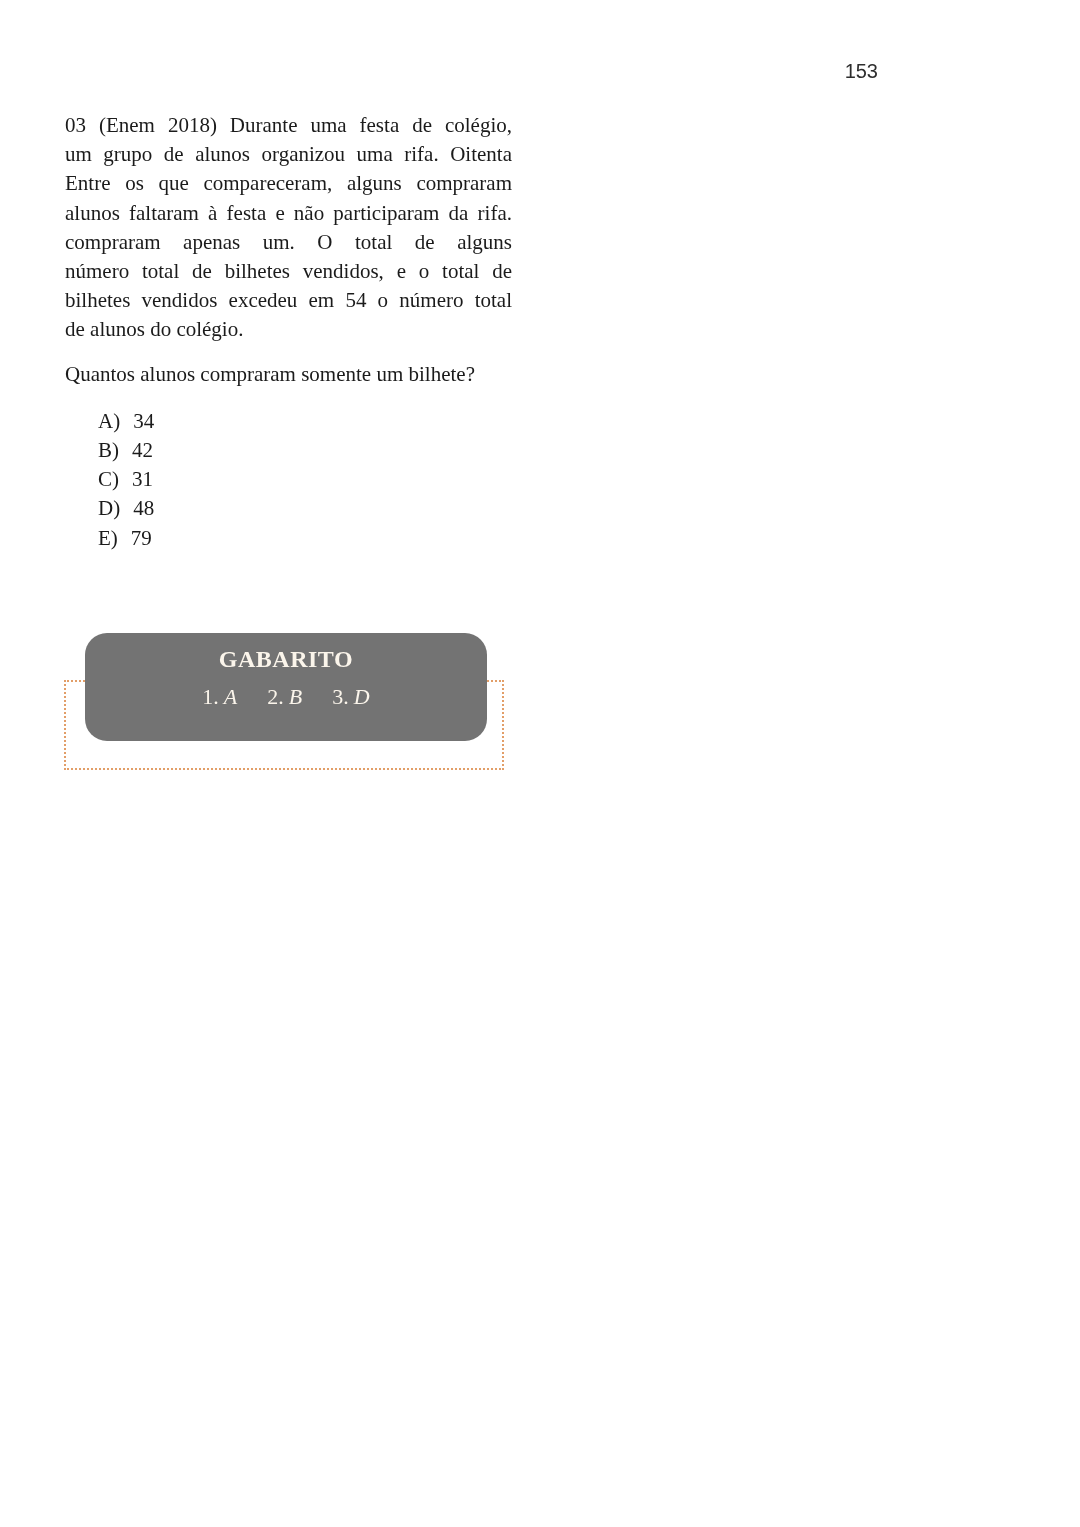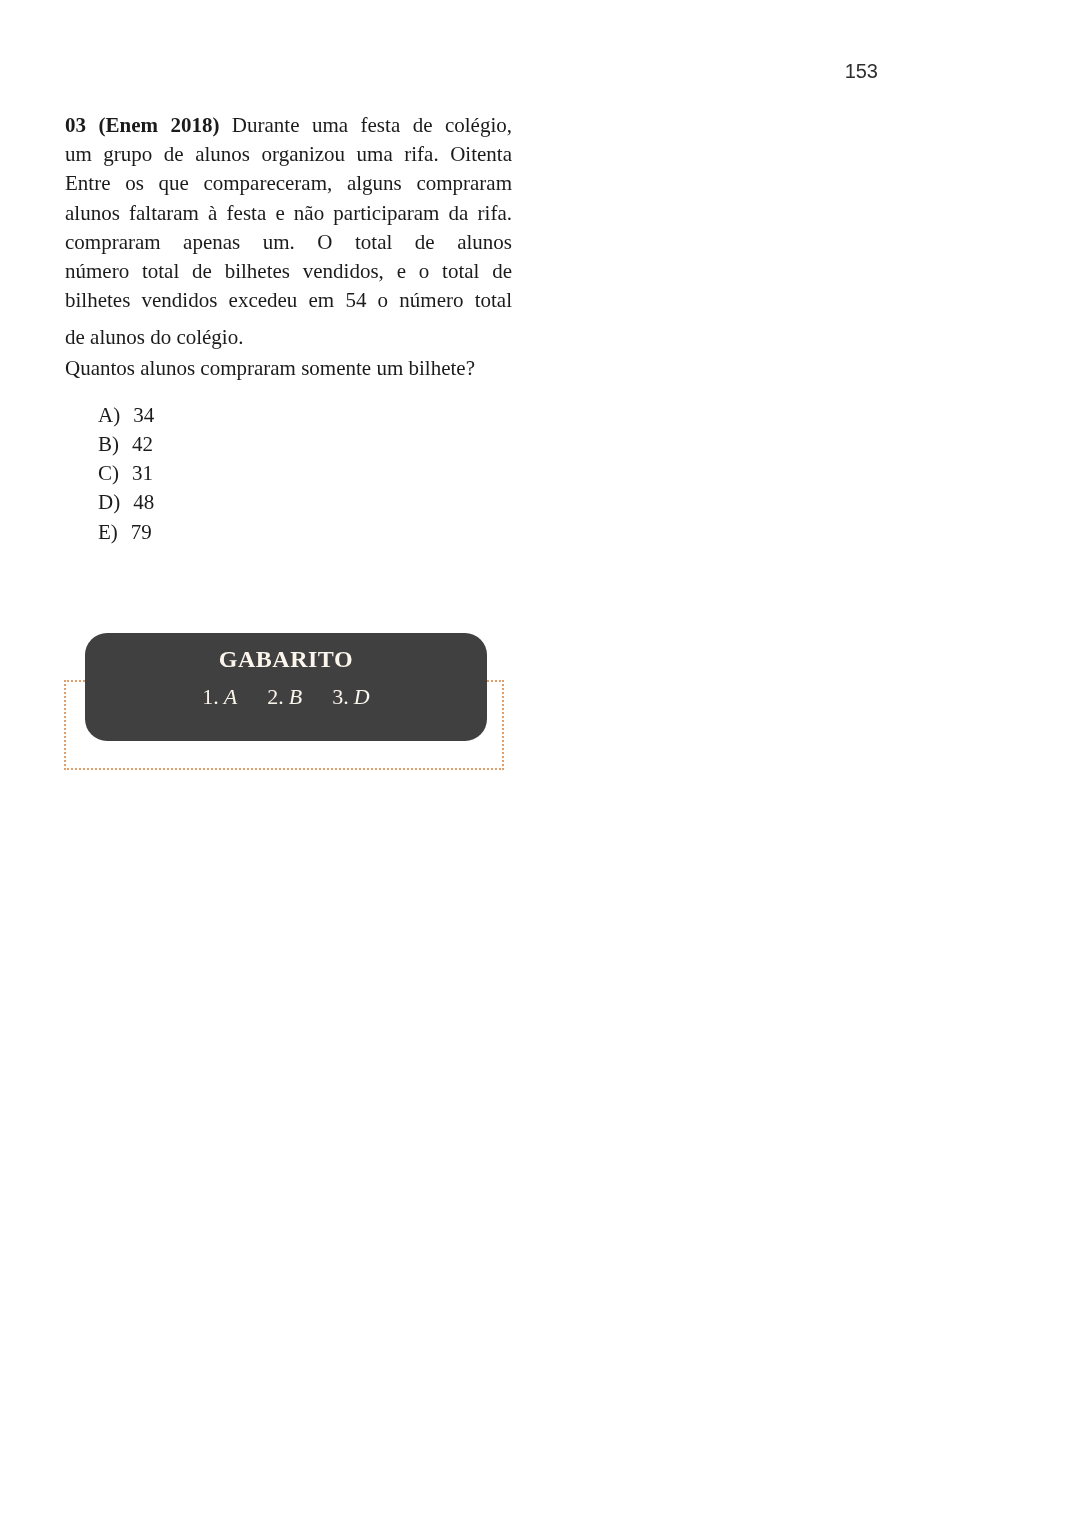--- a/index.html
+++ b/index.html
@@ -36,28 +36,27 @@
     line-height: 29.2px;
     color: #1b1b1b;
   }
   .qline {
     text-align: justify;
     text-align-last: justify;
     white-space: nowrap;
   }
   .qline.last {
     text-align-last: left;
-    margin-top: 8px;
   }
   .qline b {
-    font-weight: bold;
+    font-weight: normal;
   }
 
   .prompt {
-    margin-top: 1px;
+    margin-top: 15px;
     text-align: left;
   }
 
   .options {
     margin-top: 18px;
     margin-left: 33px;
   }
   .option {
     display: flex;
     align-items: baseline;
@@ -74,21 +73,21 @@
     height: 86px;
     border: 2px dotted #e29e68;
     z-index: 1;
   }
   .gabarito-box {
     position: absolute;
     left: 85px;
     top: 633px;
     width: 402px;
     height: 108px;
-    background: #404040;
+    background: #737373;
     border-radius: 22px;
     z-index: 2;
     box-sizing: border-box;
     padding-top: 13px;
     text-align: center;
     color: #fbf5eb;
   }
   .gabarito-title {
     font-size: 24px;
     font-weight: bold;
@@ -118,21 +117,21 @@
   <div class="page-number">153</div>
 
   <div class="question-block">
     <div class="qline">
       <b>03 (Enem 2018)</b>
       <span>Durante uma festa de colégio,</span>
     </div>
     <div class="qline">um grupo de alunos organizou uma rifa. Oitenta</div>
     <div class="qline">Entre os que compareceram, alguns compraram</div>
     <div class="qline">alunos faltaram à festa e não participaram da rifa.</div>
-    <div class="qline">compraram apenas um. O total de alunos</div>
+    <div class="qline">compraram apenas um. O total de alguns</div>
     <div class="qline">número total de bilhetes vendidos, e o total de</div>
     <div class="qline">bilhetes vendidos excedeu em 54 o número total</div>
     <div class="qline last">de alunos do colégio.</div>
 
     <div class="prompt">Quantos alunos compraram somente um bilhete?</div>
 
     <div class="options">
       <div class="option">
         <span>A)</span>
         <span>34</span>

